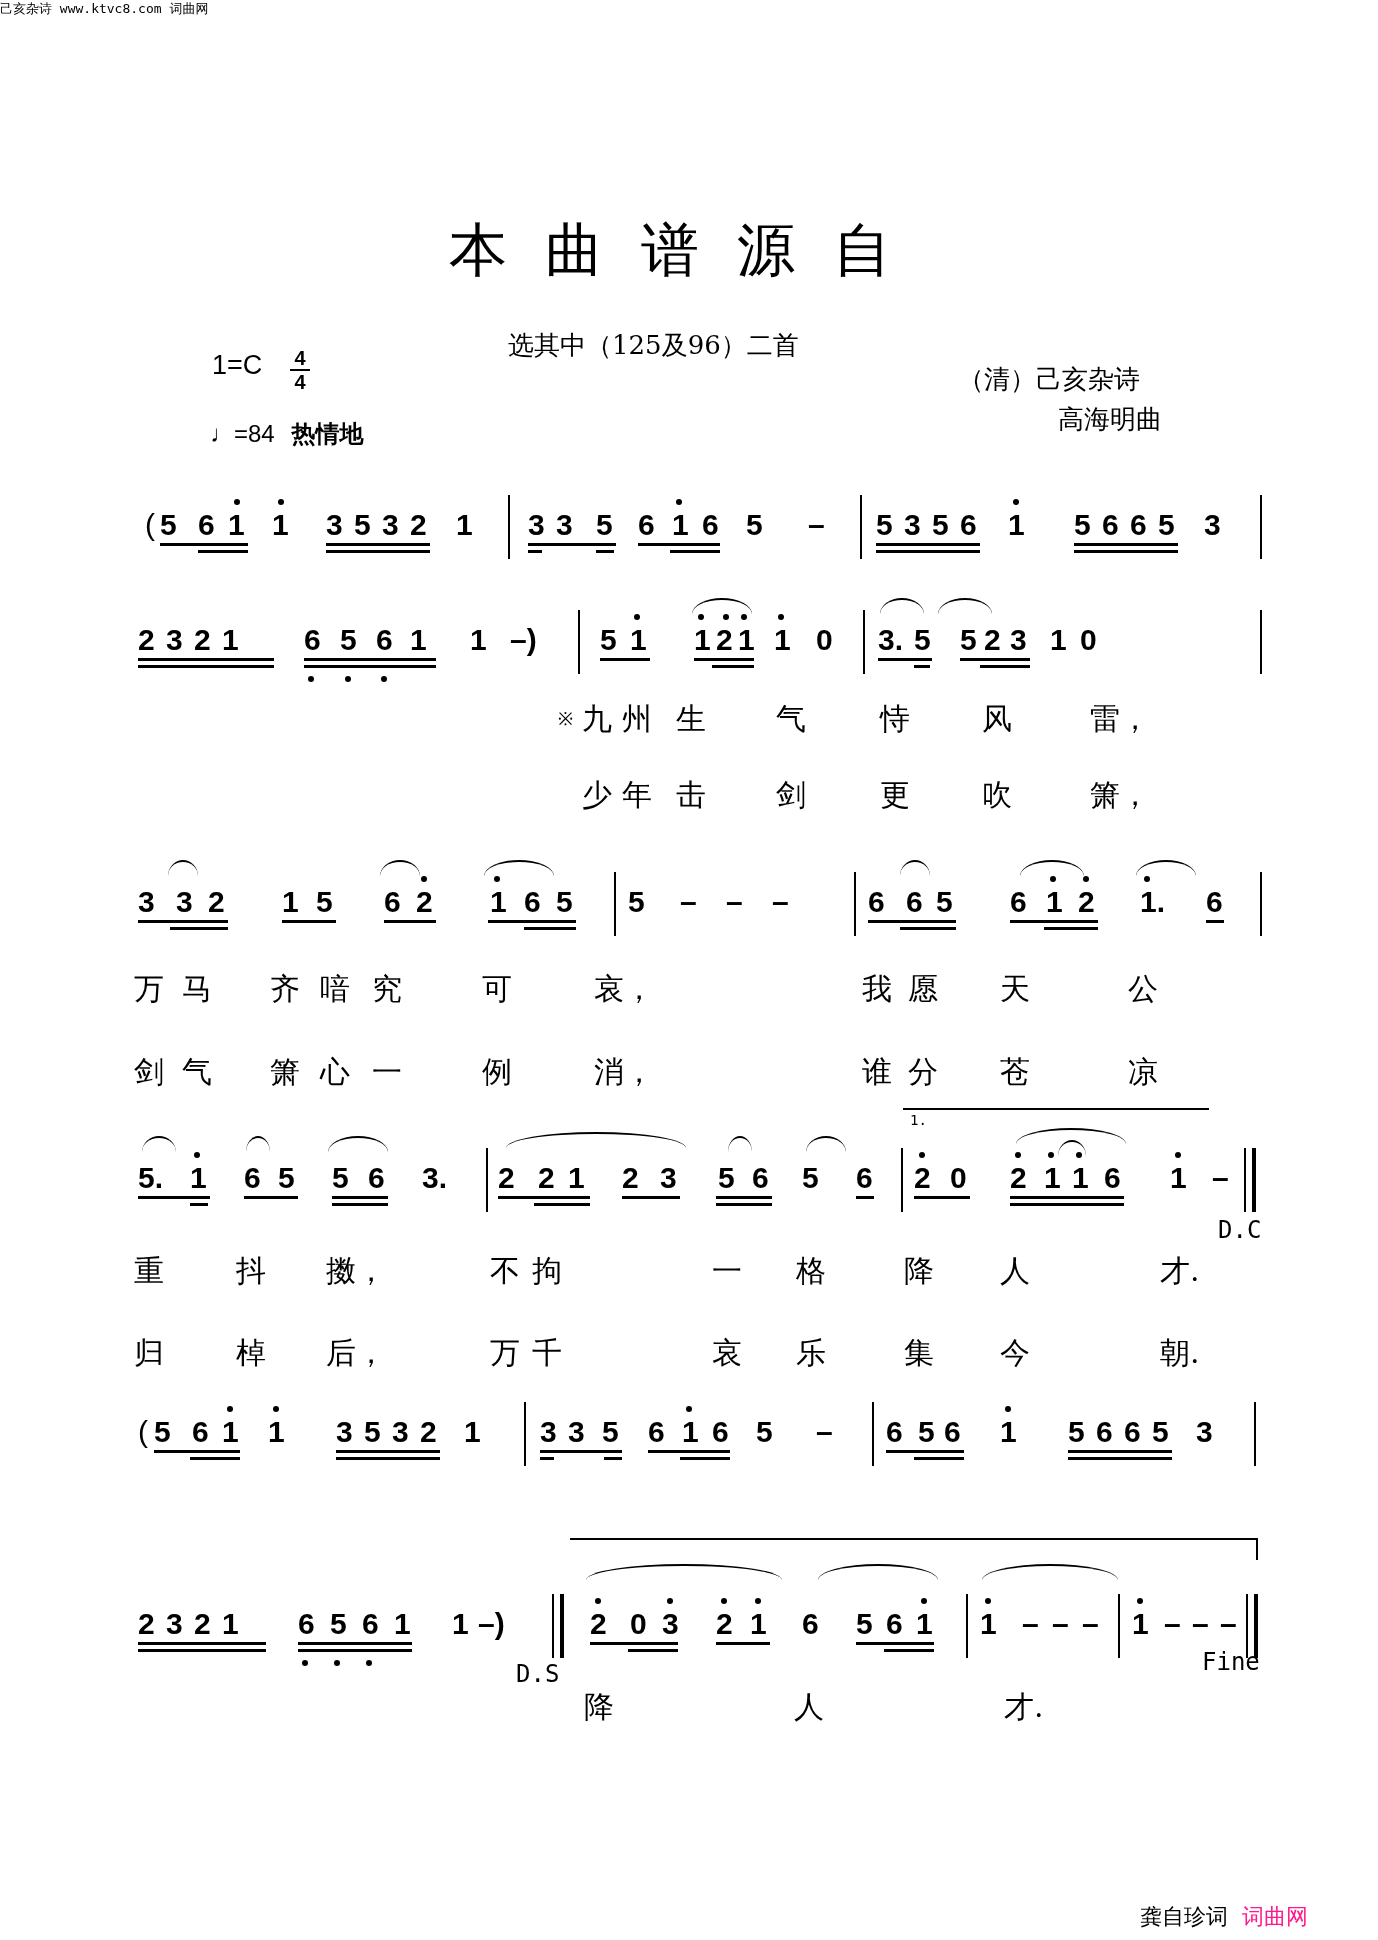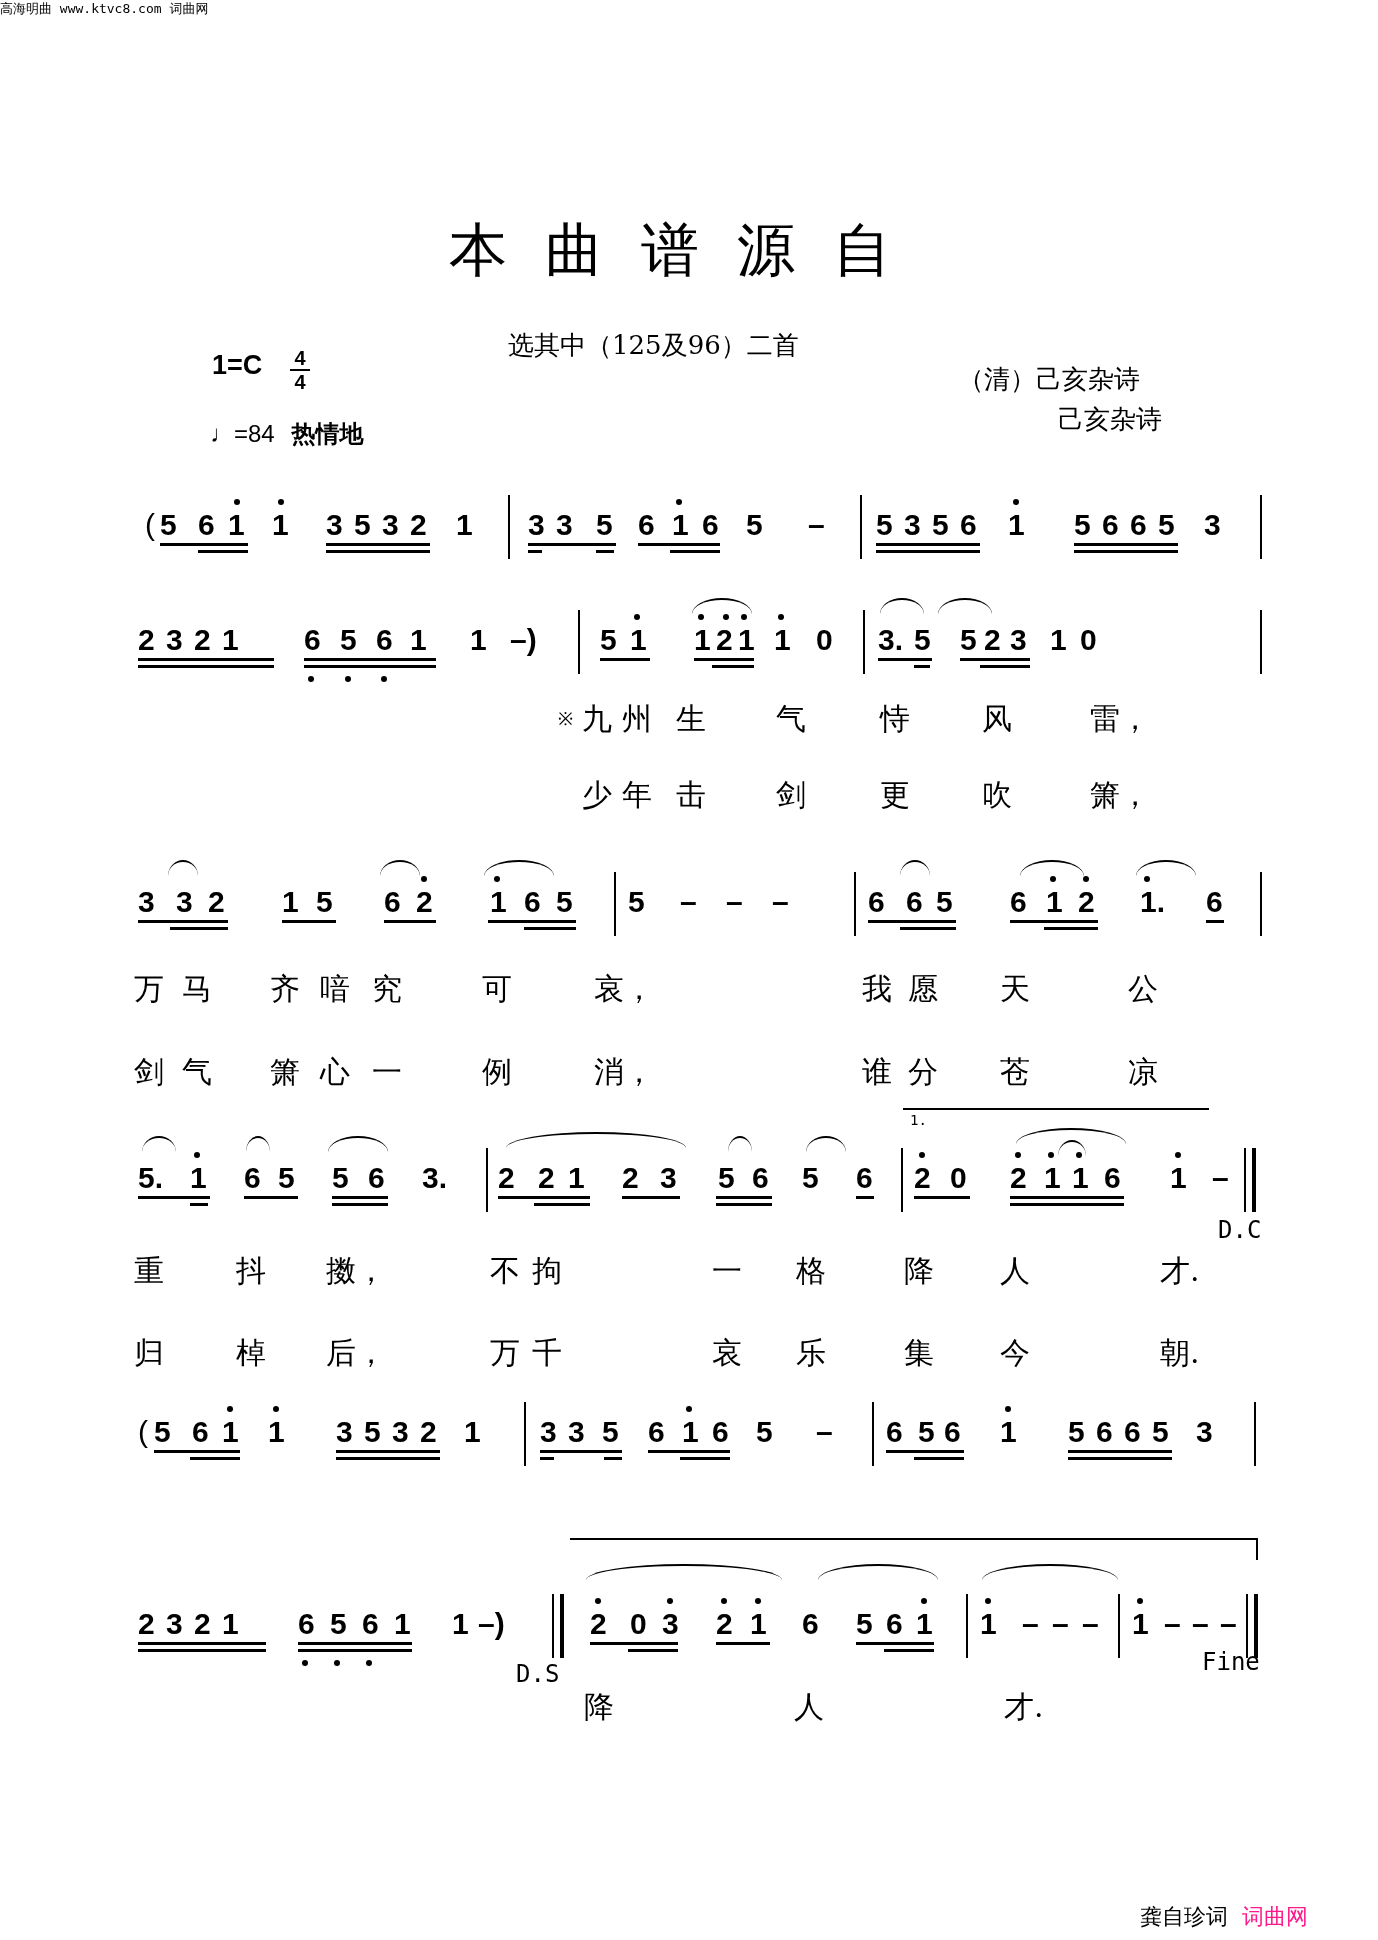--- a/index.html
+++ b/index.html
@@ -1,56 +1,56 @@
 <!DOCTYPE html>
 <html><head>
 <meta charset="utf-8">
 <style>
   html, body { margin:0; padding:0; background:#fff; }
   body { width:1378px; height:1940px; position:relative; overflow:hidden; color:#000; font-family:"DejaVu Sans", sans-serif; }
   .abs { position:absolute; }
   .hdr { left:0; top:0; font-size:13px; font-family:"DejaVu Sans Mono", monospace; }
   .title { left:0; width:1378px; top:212px; text-align:center; font-size:58px; letter-spacing:38px; font-family:"DejaVu Sans", sans-serif; font-weight:normal; }
   .subtitle { left:508px; top:328px; font-size:26px; font-family:"DejaVu Serif", serif; }
-  .key { left:212px; top:350px; font-size:27px; font-weight:bold; font-family:"Liberation Sans", sans-serif; }
+  .key { left:212px; top:350px; font-size:27px; font-weight:normal; font-family:"Liberation Sans", sans-serif; }
   .ts { left:290px; top:348px; font-weight:bold; font-size:20px; line-height:20px; text-align:center; width:20px; font-family:"Liberation Sans", sans-serif; }
   .ts .ln { border-top:2px solid #000; margin:1px 0; }
   .tempo { left:210px; top:418px; font-size:24px; font-family:Liberation Sans, sans-serif; }
   .tempo b { font-weight:bold; }
   .lyricist { left:958px; top:362px; font-size:26px; font-family:"DejaVu Serif", serif; }
   .composer { left:1058px; top:402px; font-size:26px; font-family:"DejaVu Serif", serif; }
   .row { left:0; width:1378px; height:60px; }
   .n { position:absolute; font-family:"Liberation Sans", sans-serif; font-weight:bold; font-size:30px; line-height:30px; }
   .bar { position:absolute; width:2px; background:#000; }
   .ul { position:absolute; height:3px; background:#000; }
   .dot { position:absolute; width:6px; height:6px; border-radius:50%; background:#000; }
   .arc { position:absolute; border-top:2px solid #000; border-radius:50% 50% 0 0 / 100% 100% 0 0; height:14px; }
   .lyr { position:absolute; font-family:"DejaVu Serif", serif; font-size:30px; line-height:30px; }
   .mark { position:absolute; font-family:"DejaVu Sans Mono", monospace; font-size:24px; }
   .footer { left:1140px; top:1902px; font-size:22px; }
   .footer .pink { color:#ff1a8c; margin-left:14px; }
 </style>
 </head>
 <body>
 
-<div class="abs hdr">高海明曲 www.ktvc8.com 词曲网</div>
+<div class="abs hdr">己亥杂诗 www.ktvc8.com 词曲网</div>
 <div class="abs title">本曲谱源自</div>
 <div class="abs subtitle">选其中（125及96）二首</div>
 <div class="abs key">1=C</div>
 <div class="abs ts">
   <div>4</div>
   <div class="ln"></div>
   <div>4</div>
 </div>
 <div class="abs tempo">
   <span>♩</span><span>=84</span>
   <b style="margin-left:10px">热情地</b>
 </div>
 <div class="abs lyricist">（清）己亥杂诗</div>
-<div class="abs composer">己亥杂诗</div>
+<div class="abs composer">高海明曲</div>
 
 <div class="abs row" style="top:505px;">
   <span class="n" style="left:145px;top:5px;font-weight:normal">(</span>
   <span class="n" style="left:160px;top:5px">5</span>
     <span class="n" style="left:198px;top:5px">6</span>
     <span class="n" style="left:228px;top:5px">1</span>
     <span class="dot" style="left:234px;top:-6px"></span>
   <div class="ul" style="left:160px;top:38px;width:88px"></div>
     <div class="ul" style="left:198px;top:45px;width:50px"></div>
   <span class="n" style="left:272px;top:5px">1</span>

